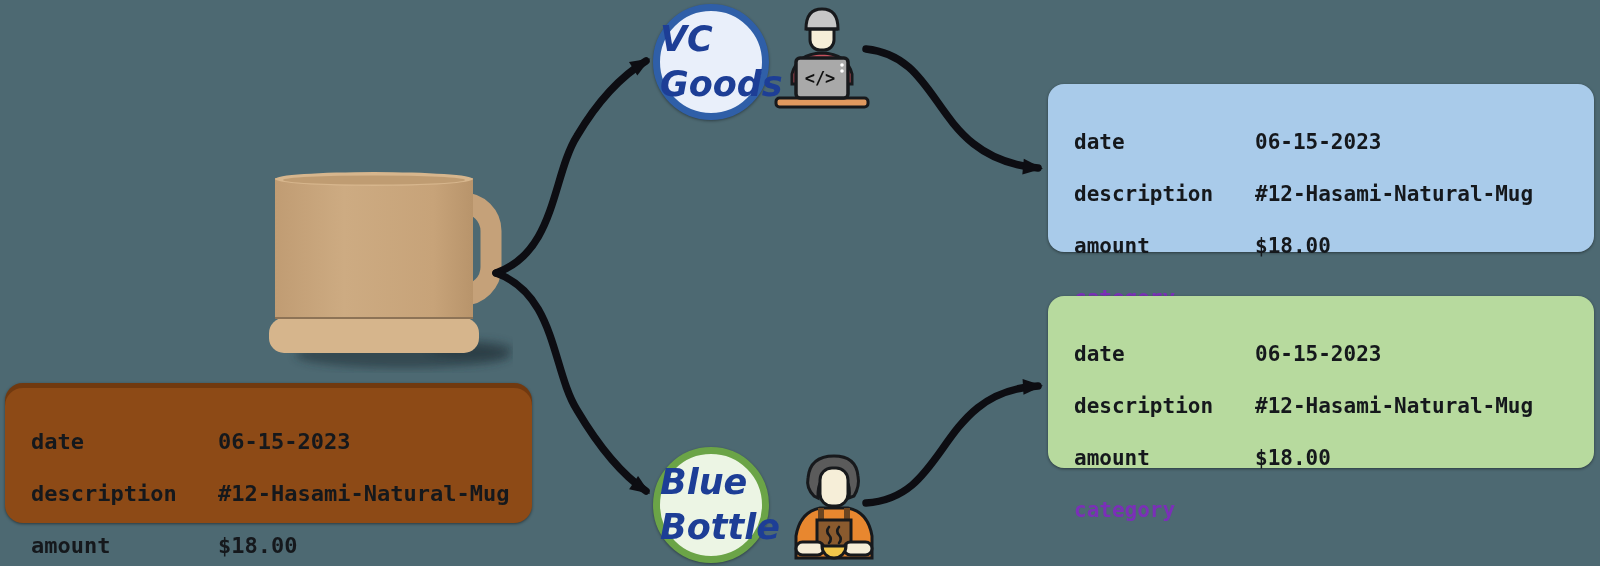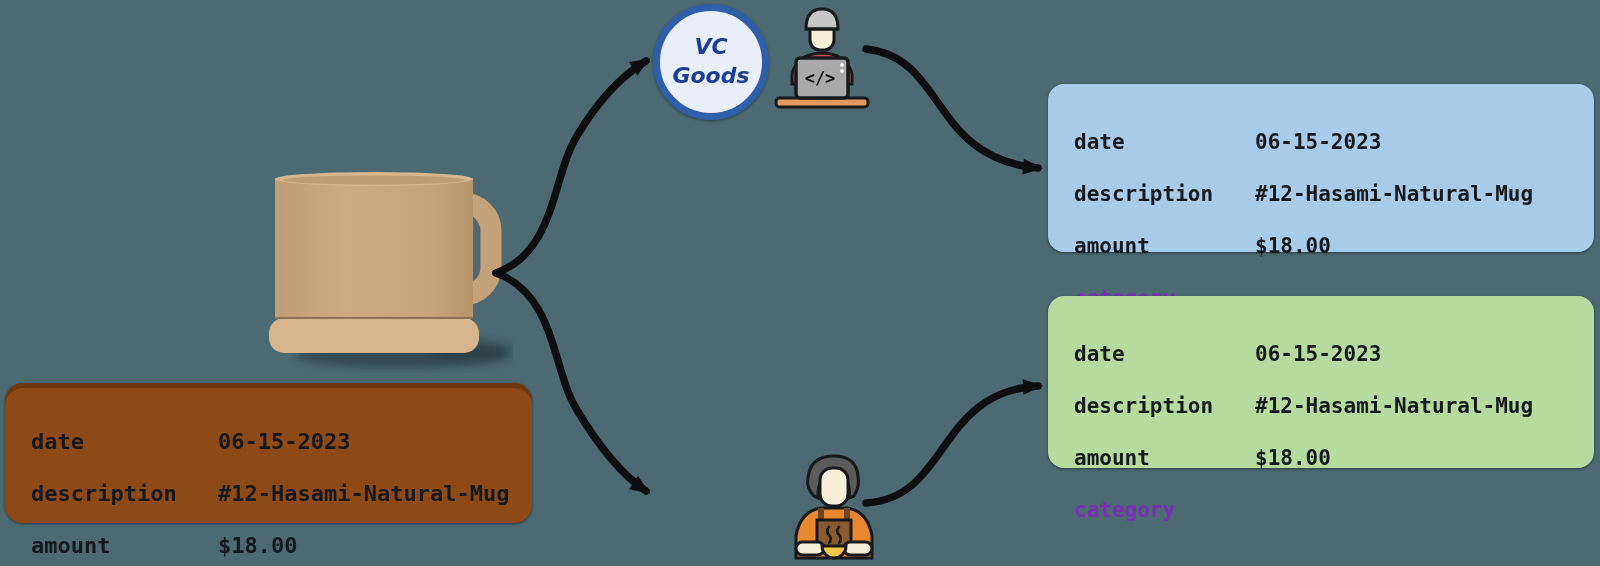--- a/index.html
+++ b/index.html
@@ -20,22 +20,22 @@
   .tbl.src .cell{font-size:22px;}
   .tbl.vc .cell,.tbl.bb .cell{font-size:21px;}
   .lbl{flex:none;background:var(--label-cell,#d6d6d6);}
   .tbl.src .lbl{width:182px;}
   .tbl.vc .lbl,.tbl.bb .lbl{width:176px;}
   .val{flex:1;background:var(--value-cell,#ffffff);}
   .row.cat .cell{color:var(--category-text,#7b2fb8);text-align:right;}
 
   
   .circle{position:absolute;width:116px;height:116px;box-sizing:border-box;border-radius:50%;
-          border:7px solid;display:flex;flex-direction:column;align-items:center;justify-content:center;
-          font-family:"DejaVu Sans",sans-serif;font-style:italic;font-weight:bold;font-size:22px;
+          border:7px solid;display:flex;flex-direction:column;justify-content:center;
+          font-family:"DejaVu Sans",sans-serif;font-style:italic;font-weight:bold;font-size:35px;
           line-height:1.3;color:var(--circle-text,#1d3e96);box-shadow:0 1px 3px rgba(0,0,0,.4);}
   .circle.vcc{left:653px;top:4px;border-color:var(--vc-circle-border,#2f5fa8);background:var(--vc-circle-fill,#e9effa);}
   .circle.bbc{left:653px;top:447px;border-color:var(--bb-circle-border,#6ba447);background:var(--bb-circle-fill,#ecf5e4);}
 
   .abs{position:absolute;}
   #arrows{left:0;top:0;pointer-events:none;}
 </style>
 </head>
 <body>
 
@@ -120,20 +120,24 @@
     </div>
     <div class="row">
       <div class="cell lbl">amount</div>
       <div class="cell val">$18.00</div>
     </div>
     <div class="row cat">
       <div class="cell lbl">category</div>
     </div>
   </div>
 
+  <div class="circle bbc">
+    <span>Blue</span>
+    <span>Bottle</span>
+  </div>
 
   <svg class="abs" style="left:790px;top:450px" width="88" height="116" viewBox="0 0 88 116">
     <path d="M6 86 Q10 62 30 58 L58 58 Q78 62 82 86 L82 108 H6 Z" fill="#e8872f" stroke="#17191c" stroke-width="3"></path>
     <path d="M18 28 Q20 6 44 6 Q66 6 68 26 Q70 36 64 46 L59 48 Q62 26 44 24 Q27 25 28 48 L24 46 Q16 38 18 28 Z" fill="#5b5b5b" stroke="#17191c" stroke-width="3"></path>
     <rect x="30" y="18" width="28" height="38" rx="12" fill="#f6eed8" stroke="#17191c" stroke-width="3"></rect>
     <path d="M31 58 L31 72 M57 58 L57 72" stroke="#6c4521" stroke-width="6"></path>
     <rect x="27" y="70" width="34" height="32" fill="#8a5a2e" stroke="#17191c" stroke-width="3"></rect>
     <path d="M39 77 q-3.5 4 0 8 q3.5 4 0 8 M49 77 q-3.5 4 0 8 q3.5 4 0 8" stroke="#17191c" stroke-width="2.6" fill="none" stroke-linecap="round"></path>
     <rect x="6" y="92" width="28" height="13" rx="6.5" fill="#f6eed8" stroke="#17191c" stroke-width="3"></rect>
     <rect x="54" y="92" width="28" height="13" rx="6.5" fill="#f6eed8" stroke="#17191c" stroke-width="3"></rect>

